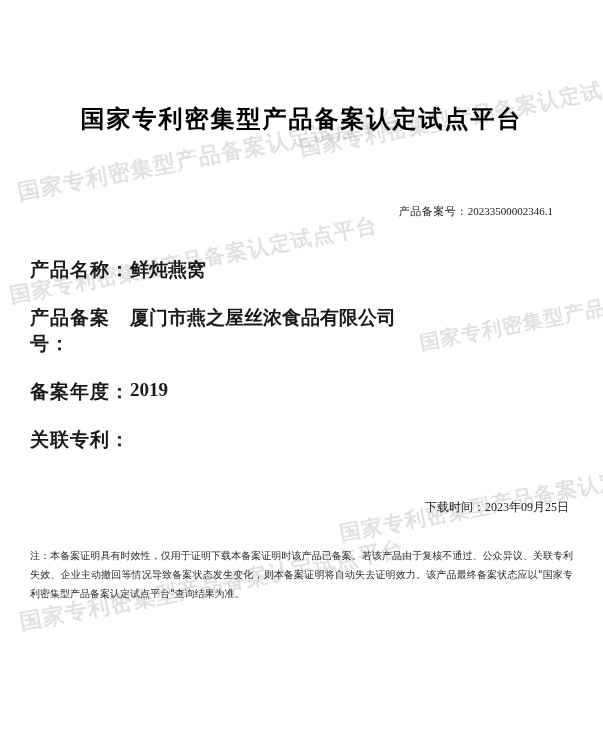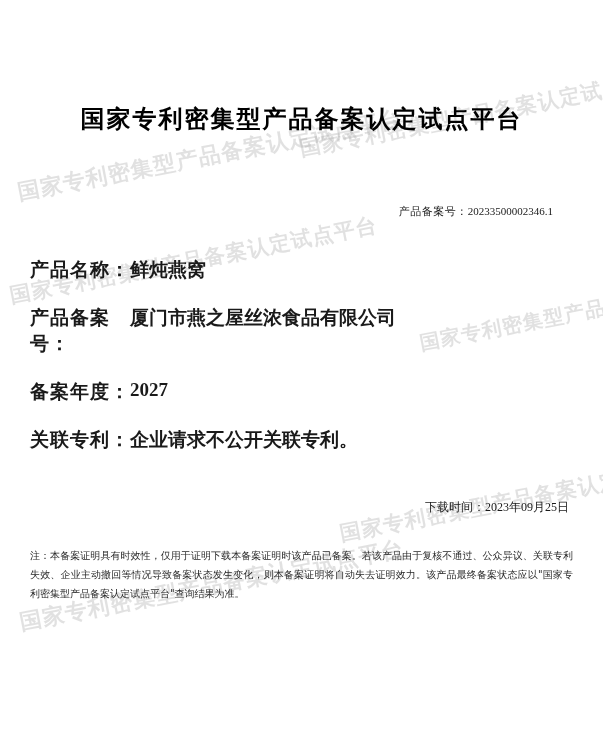--- a/index.html
+++ b/index.html
@@ -152,27 +152,26 @@
         <div class="field-value">鲜炖燕窝</div>
       </div>
 
       <div class="field-row">
         <div class="field-label">产品备案号：</div>
         <div class="field-value">厦门市燕之屋丝浓食品有限公司</div>
       </div>
 
       <div class="field-row">
         <div class="field-label">备案年度：</div>
-        <div class="field-value num">2027</div>
+        <div class="field-value num">2019</div>
       </div>
 
 
       <div class="field-row">
         <div class="field-label">关联专利：</div>
-        <div class="field-value">企业请求不公开关联专利。</div>
       </div>
 
     </div>
 
     <div class="download-time">
       <span class="label">下载时间：</span><span class="value">2023年09月25日</span>
     </div>
 
     <div class="note">注：本备案证明具有时效性，仅用于证明下载本备案证明时该产品已备案。若该产品由于复核不通过、公众异议、关联专利失效、企业主动撤回等情况导致备案状态发生变化，则本备案证明将自动失去证明效力。该产品最终备案状态应以"国家专利密集型产品备案认定试点平台"查询结果为准。</div>
 

